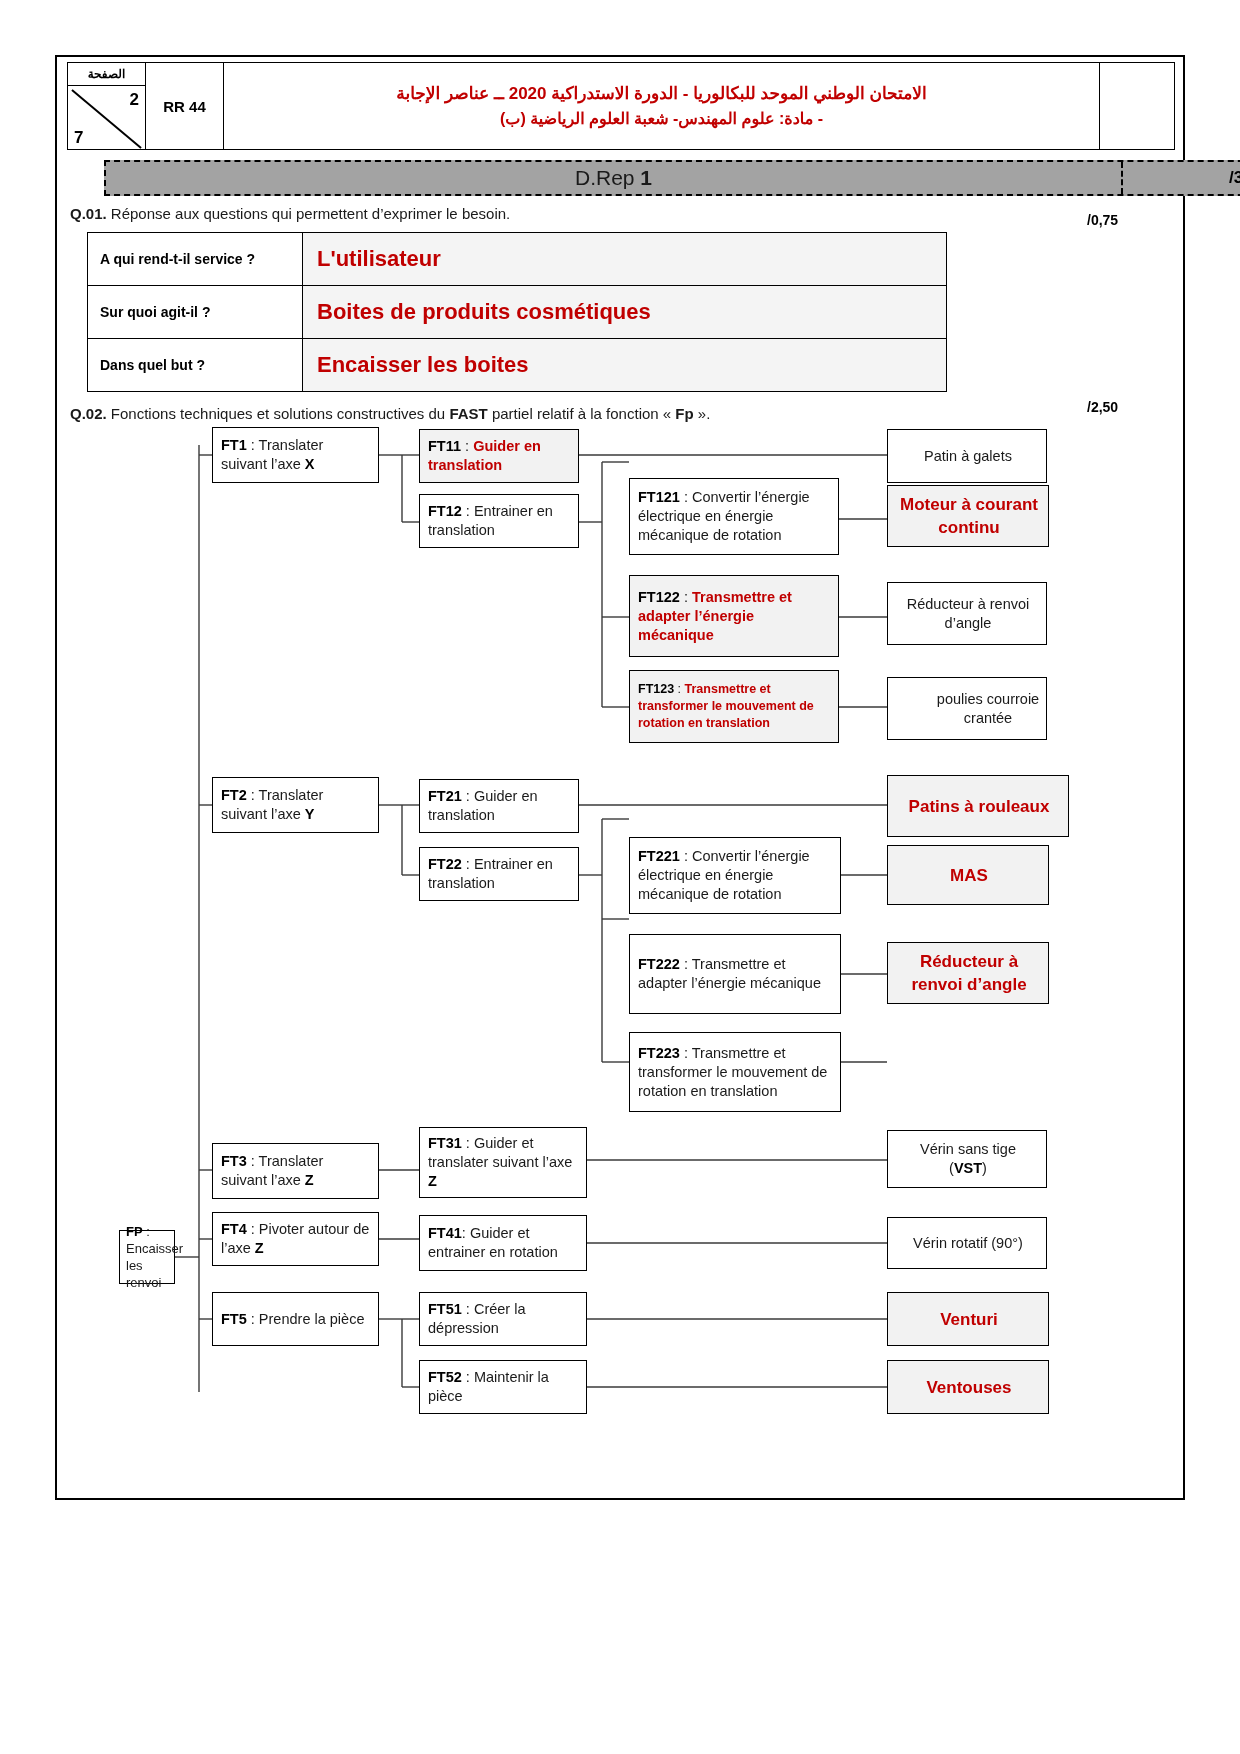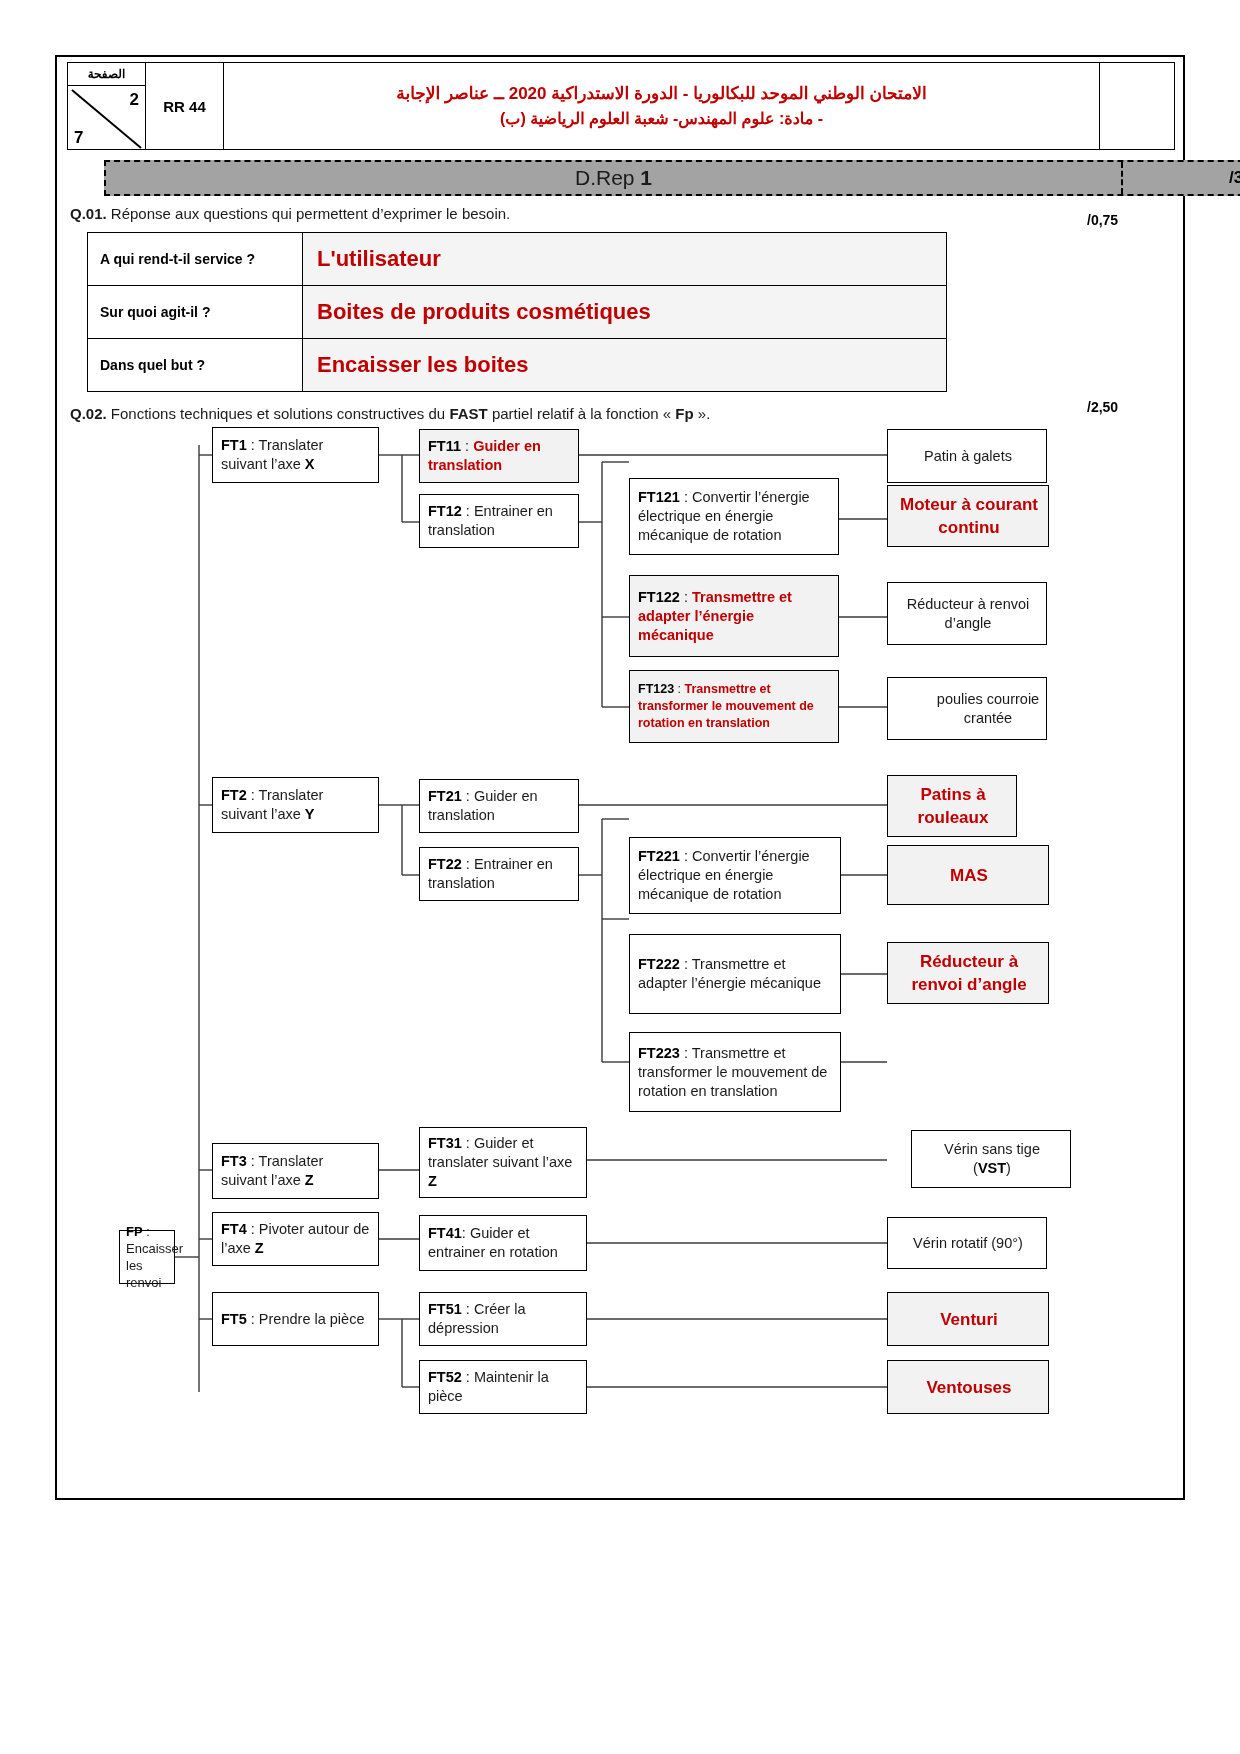--- a/index.html
+++ b/index.html
@@ -362,42 +362,42 @@
       </div>
 
     <div class="bx" style="left:572px; top:877px; width:212px; height:80px; pointer-events:auto;">
         <span><b>FT222</b><span> : Transmettre et adapter l’énergie mécanique</span></span>
       </div>
 
     <div class="bx" style="left:572px; top:975px; width:212px; height:80px; pointer-events:auto;">
         <span><b>FT223</b><span> : Transmettre et transformer le mouvement de rotation en translation</span></span>
       </div>
 
-    <div class="bx ansbox" style="left:830px; top:718px; width:130px; height:62px; pointer-events:auto;">
+    <div class="bx ansbox" style="left:830px; top:718px; width:182px; height:62px; pointer-events:auto;">
         <span>Patins à rouleaux</span>
       </div>
 
     <div class="bx ansbox" style="left:830px; top:788px; width:162px; height:60px; pointer-events:auto;">
         <span>MAS</span>
       </div>
 
     <div class="bx ansbox" style="left:830px; top:885px; width:162px; height:62px; pointer-events:auto;">
         <span>Réducteur à renvoi d’angle</span>
       </div>
 
 
     <div class="bx" style="left:155px; top:1086px; width:167px; height:56px; pointer-events:auto;">
         <span><b>FT3</b><span> : Translater suivant l’axe </span><b>Z</b></span>
       </div>
 
     <div class="bx" style="left:362px; top:1070px; width:168px; height:71px; pointer-events:auto;">
         <span><b>FT31</b><span> : Guider et translater  suivant l’axe </span><b>Z</b></span>
       </div>
 
-    <div class="bx center" style="left:830px; top:1073px; width:160px; height:58px; pointer-events:auto;margin-left:24px;">
+    <div class="bx center" style="left:830px; top:1073px; width:160px; height:58px; pointer-events:auto;">
         <span><span>Vérin sans tige</span><br>(<b>VST</b>)</span>
       </div>
 
     <div class="bx" style="left:155px; top:1155px; width:167px; height:54px; pointer-events:auto;">
         <span><b>FT4</b><span> : Pivoter autour de l’axe </span><b>Z</b></span>
       </div>
 
     <div class="bx" style="left:362px; top:1158px; width:168px; height:56px; pointer-events:auto;">
         <span><b>FT41</b><span>: Guider et entrainer en rotation</span></span>
       </div>

